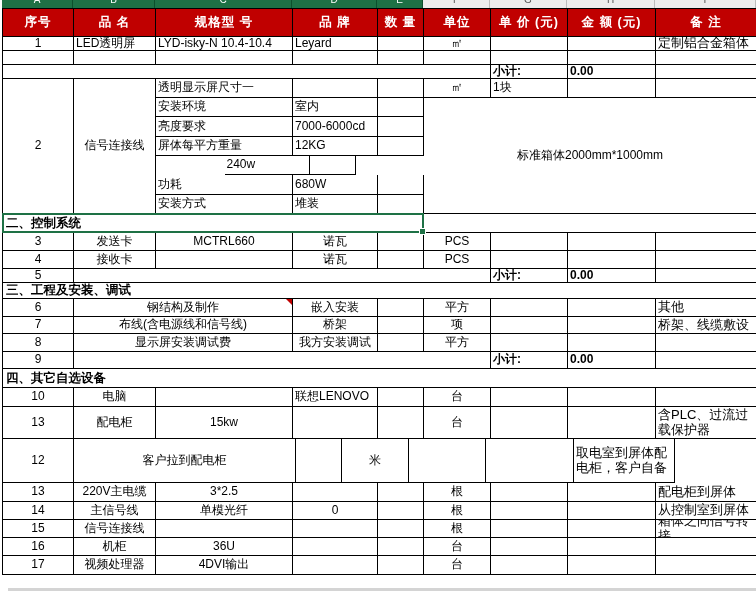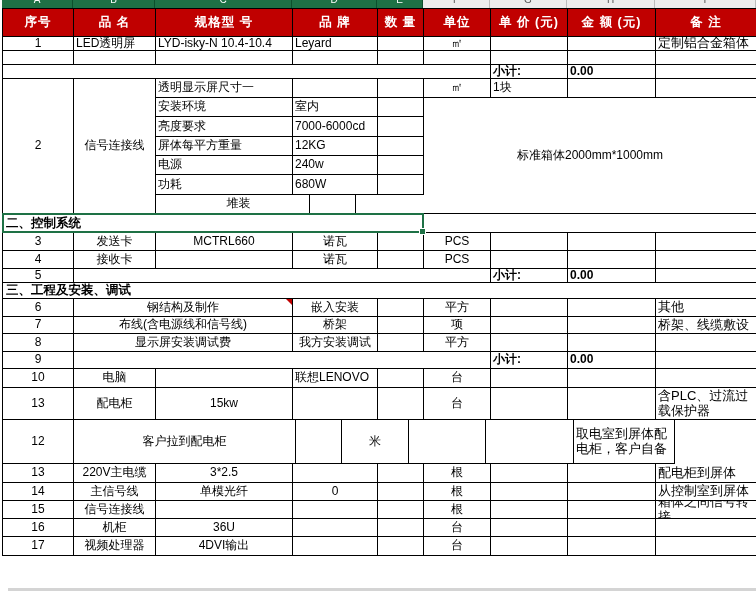--- a/index.html
+++ b/index.html
@@ -148,30 +148,30 @@
               <div class="c w2 l">亮度要求</div>
               <div class="c w3 l">7000-6000cd</div>
               <div class="c w4"></div>
             </div>
             <div class="prow">
               <div class="c w2 l">屏体每平方重量</div>
               <div class="c w3 l">12KG</div>
               <div class="c w4"></div>
             </div>
             <div class="prow">
-              <div class="c w2 l">电源</div>
               <div class="c w3 l">240w</div>
               <div class="c w4"></div>
             </div>
             <div class="prow">
               <div class="c w2 l">功耗</div>
               <div class="c w3 l">680W</div>
               <div class="c w4"></div>
             </div>
             <div class="prow">
+              <div class="c w2 l">安装方式</div>
               <div class="c w3 l">堆装</div>
               <div class="c w4"></div>
             </div>
           </div>
           <div class="c wFI" style="height:116px">标准箱体2000mm*1000mm</div>
         </div>
       </div>
     </div>
 
     <div class="row sel-row" style="height:19px">
@@ -254,20 +254,23 @@
     </div>
 
     <div class="row" style="height:17px">
       <div class="c w0">9</div>
       <div class="c wBF"></div>
       <div class="c w6 l b">小计:</div>
       <div class="c w7 l b">0.00</div>
       <div class="c w8"></div>
     </div>
 
+    <div class="row" style="height:19px">
+      <div class="c sec wALL">四、其它自选设备</div>
+    </div>
 
     <div class="row" style="height:19px">
       <div class="c w0">10</div>
       <div class="c w1">电脑</div>
       <div class="c w2"></div>
       <div class="c w3 l">联想LENOVO</div>
       <div class="c w4"></div>
       <div class="c w5">台</div>
       <div class="c w6"></div>
       <div class="c w7"></div>

